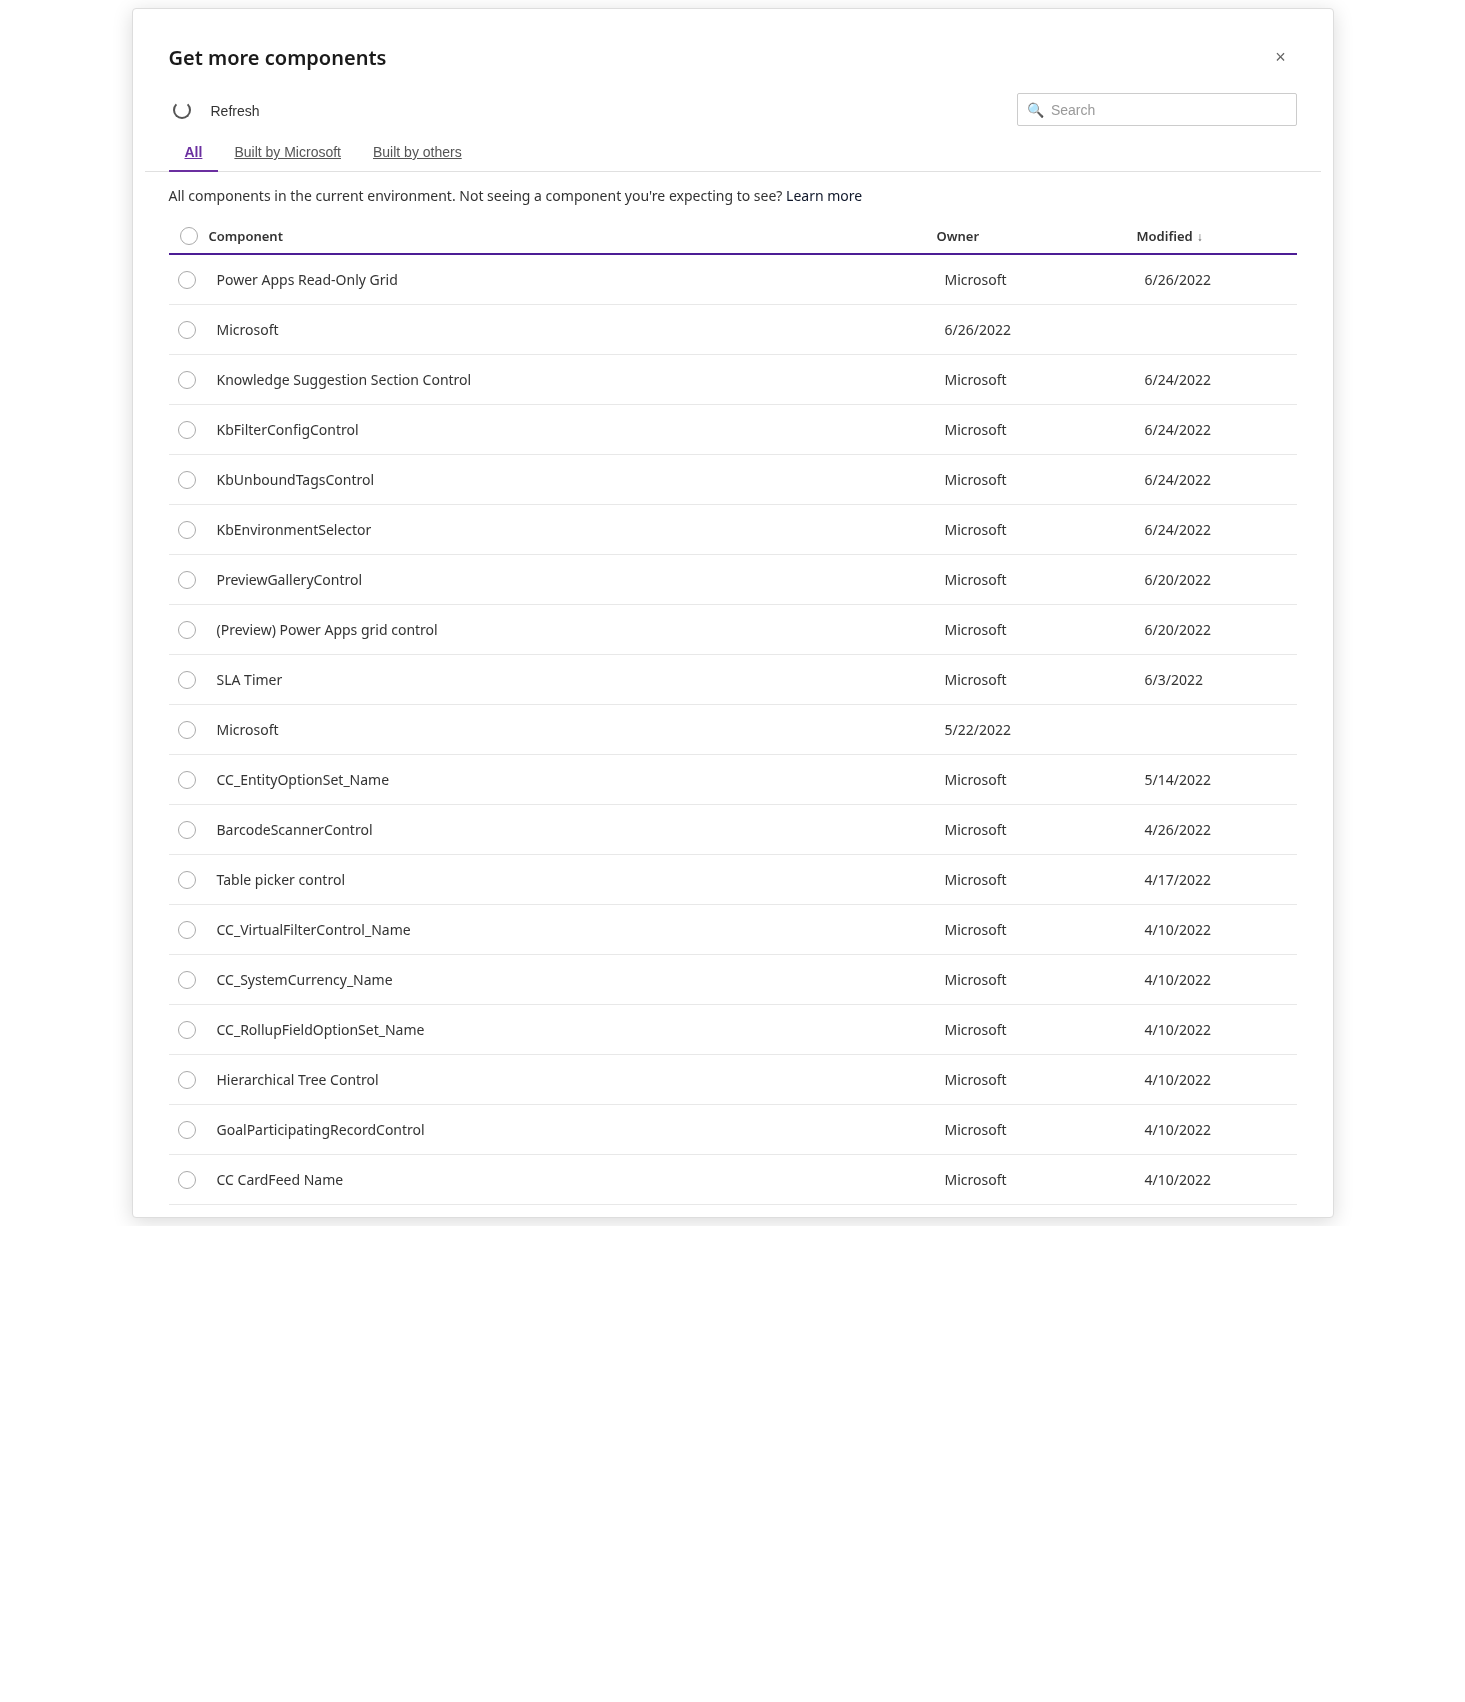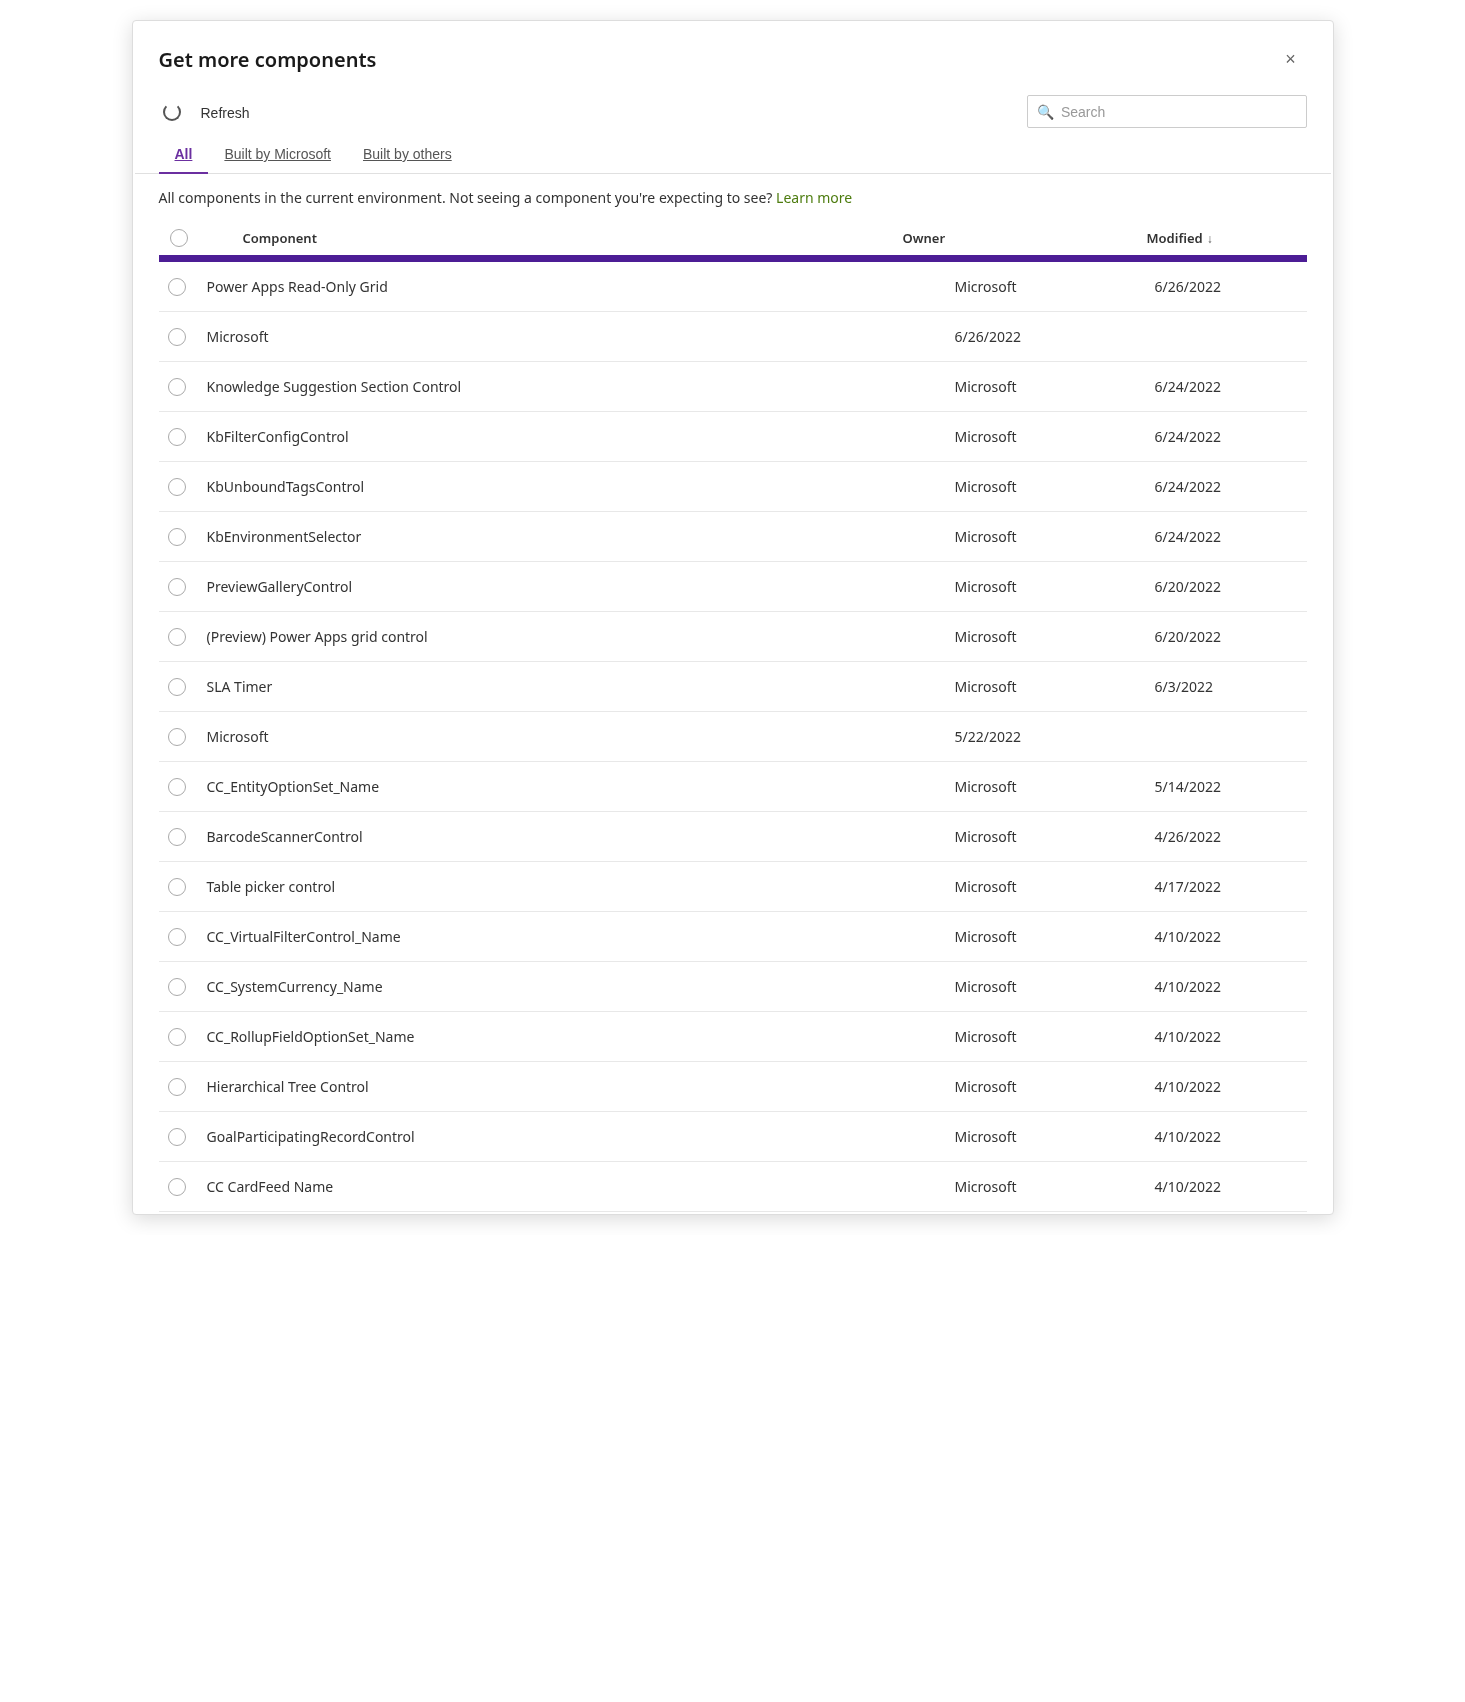--- a/index.html
+++ b/index.html
@@ -15,23 +15,23 @@
       background: #fff;
     }
 
     .dialog {
       width: 1202px;
       min-height: 1100px;
       background: #fff;
       border: 1px solid #ddd;
       box-shadow: 0 4px 20px rgba(0,0,0,0.15);
       border-radius: 4px;
-      padding: 2px;
+      padding: 12px;
       position: relative;
-      margin: 20px auto;
+      margin: 8px auto;
     }
 
     .dialog-header {
       display: flex;
       align-items: center;
       justify-content: space-between;
       padding: 20px 24px 12px 24px;
       border-bottom: none;
     }
 
@@ -138,34 +138,33 @@
       font-weight: 600;
     }
 
     .info-bar {
       padding: 14px 24px;
       font-size: 14px;
       color: #333;
     }
 
     .info-bar a {
-      color: #4d7c0f;
+      color: #0f172a;
       text-decoration: none;
     }
 
     .table-container {
       padding: 0 24px;
     }
 
     .table-header {
       display: grid;
       grid-template-columns: 40px 1fr 200px 160px;
       padding: 8px 0;
-      border-bottom: 7px solid #4c1d95;
-      gap: 44px;
+      border-bottom: 2px solid #4c1d95;
     }
 
     .th {
       font-size: 13px;
       font-weight: 600;
       color: #333;
       display: flex;
       align-items: center;
       gap: 4px;
     }

